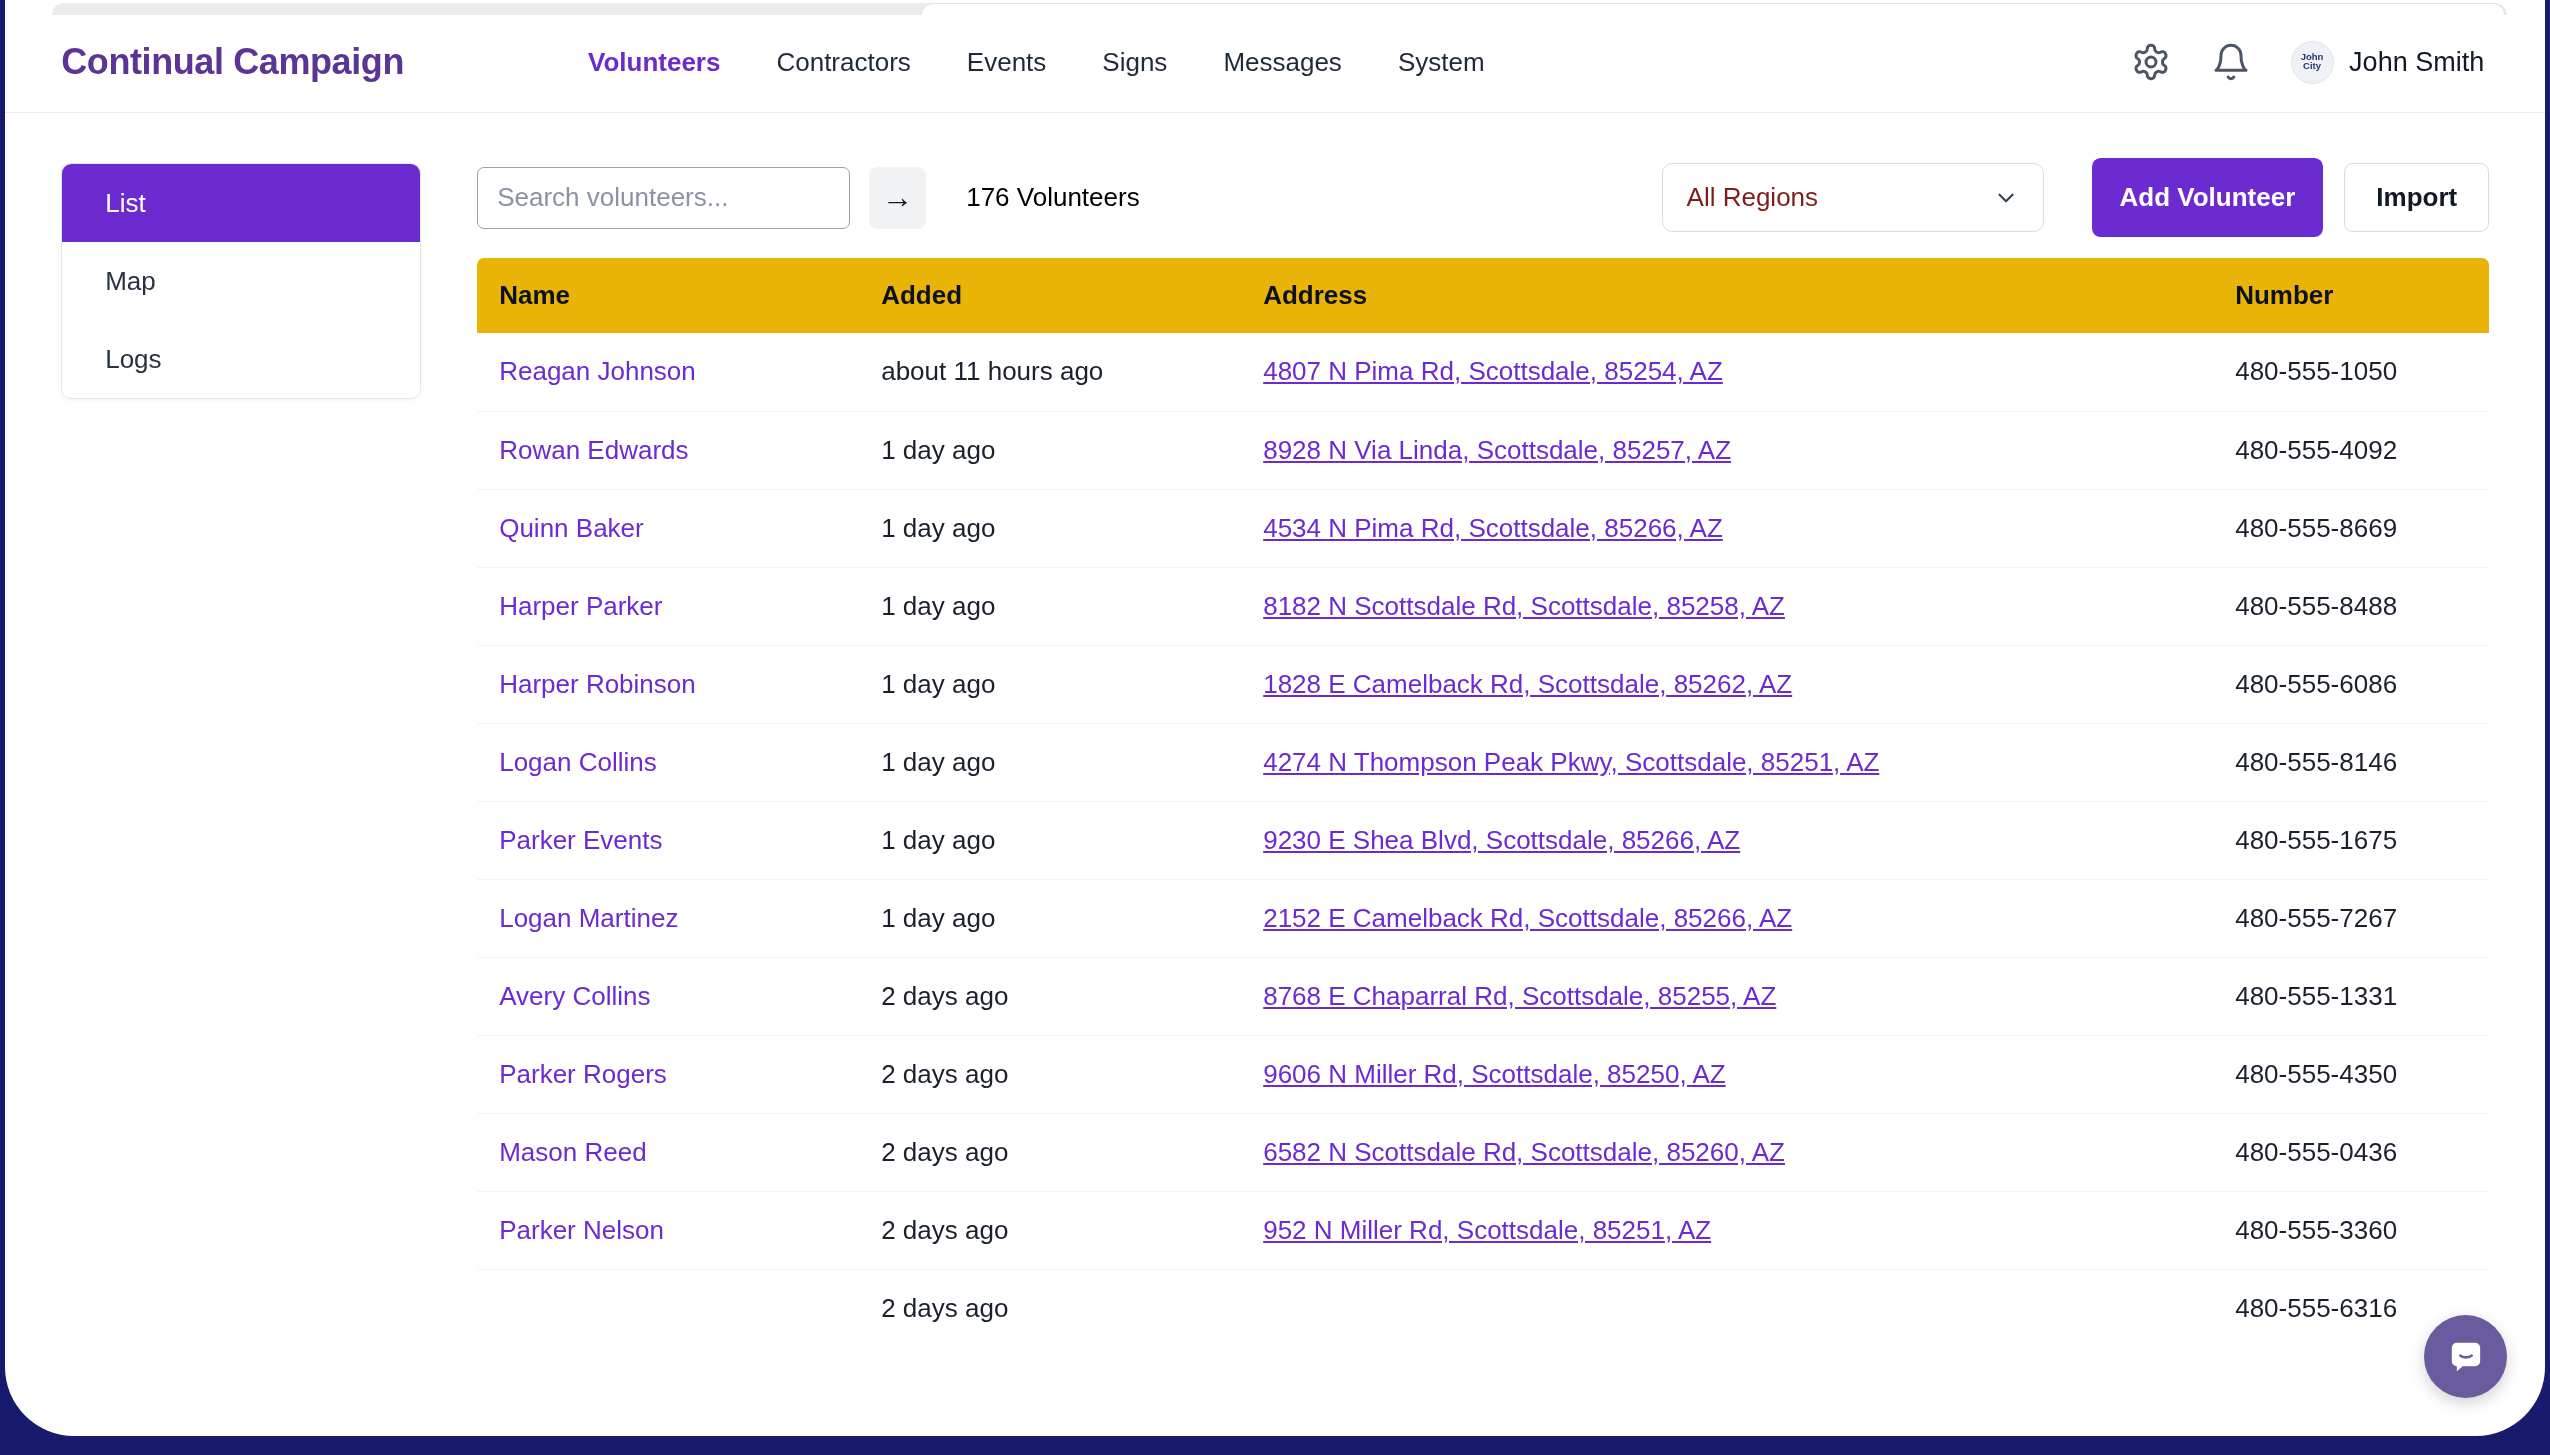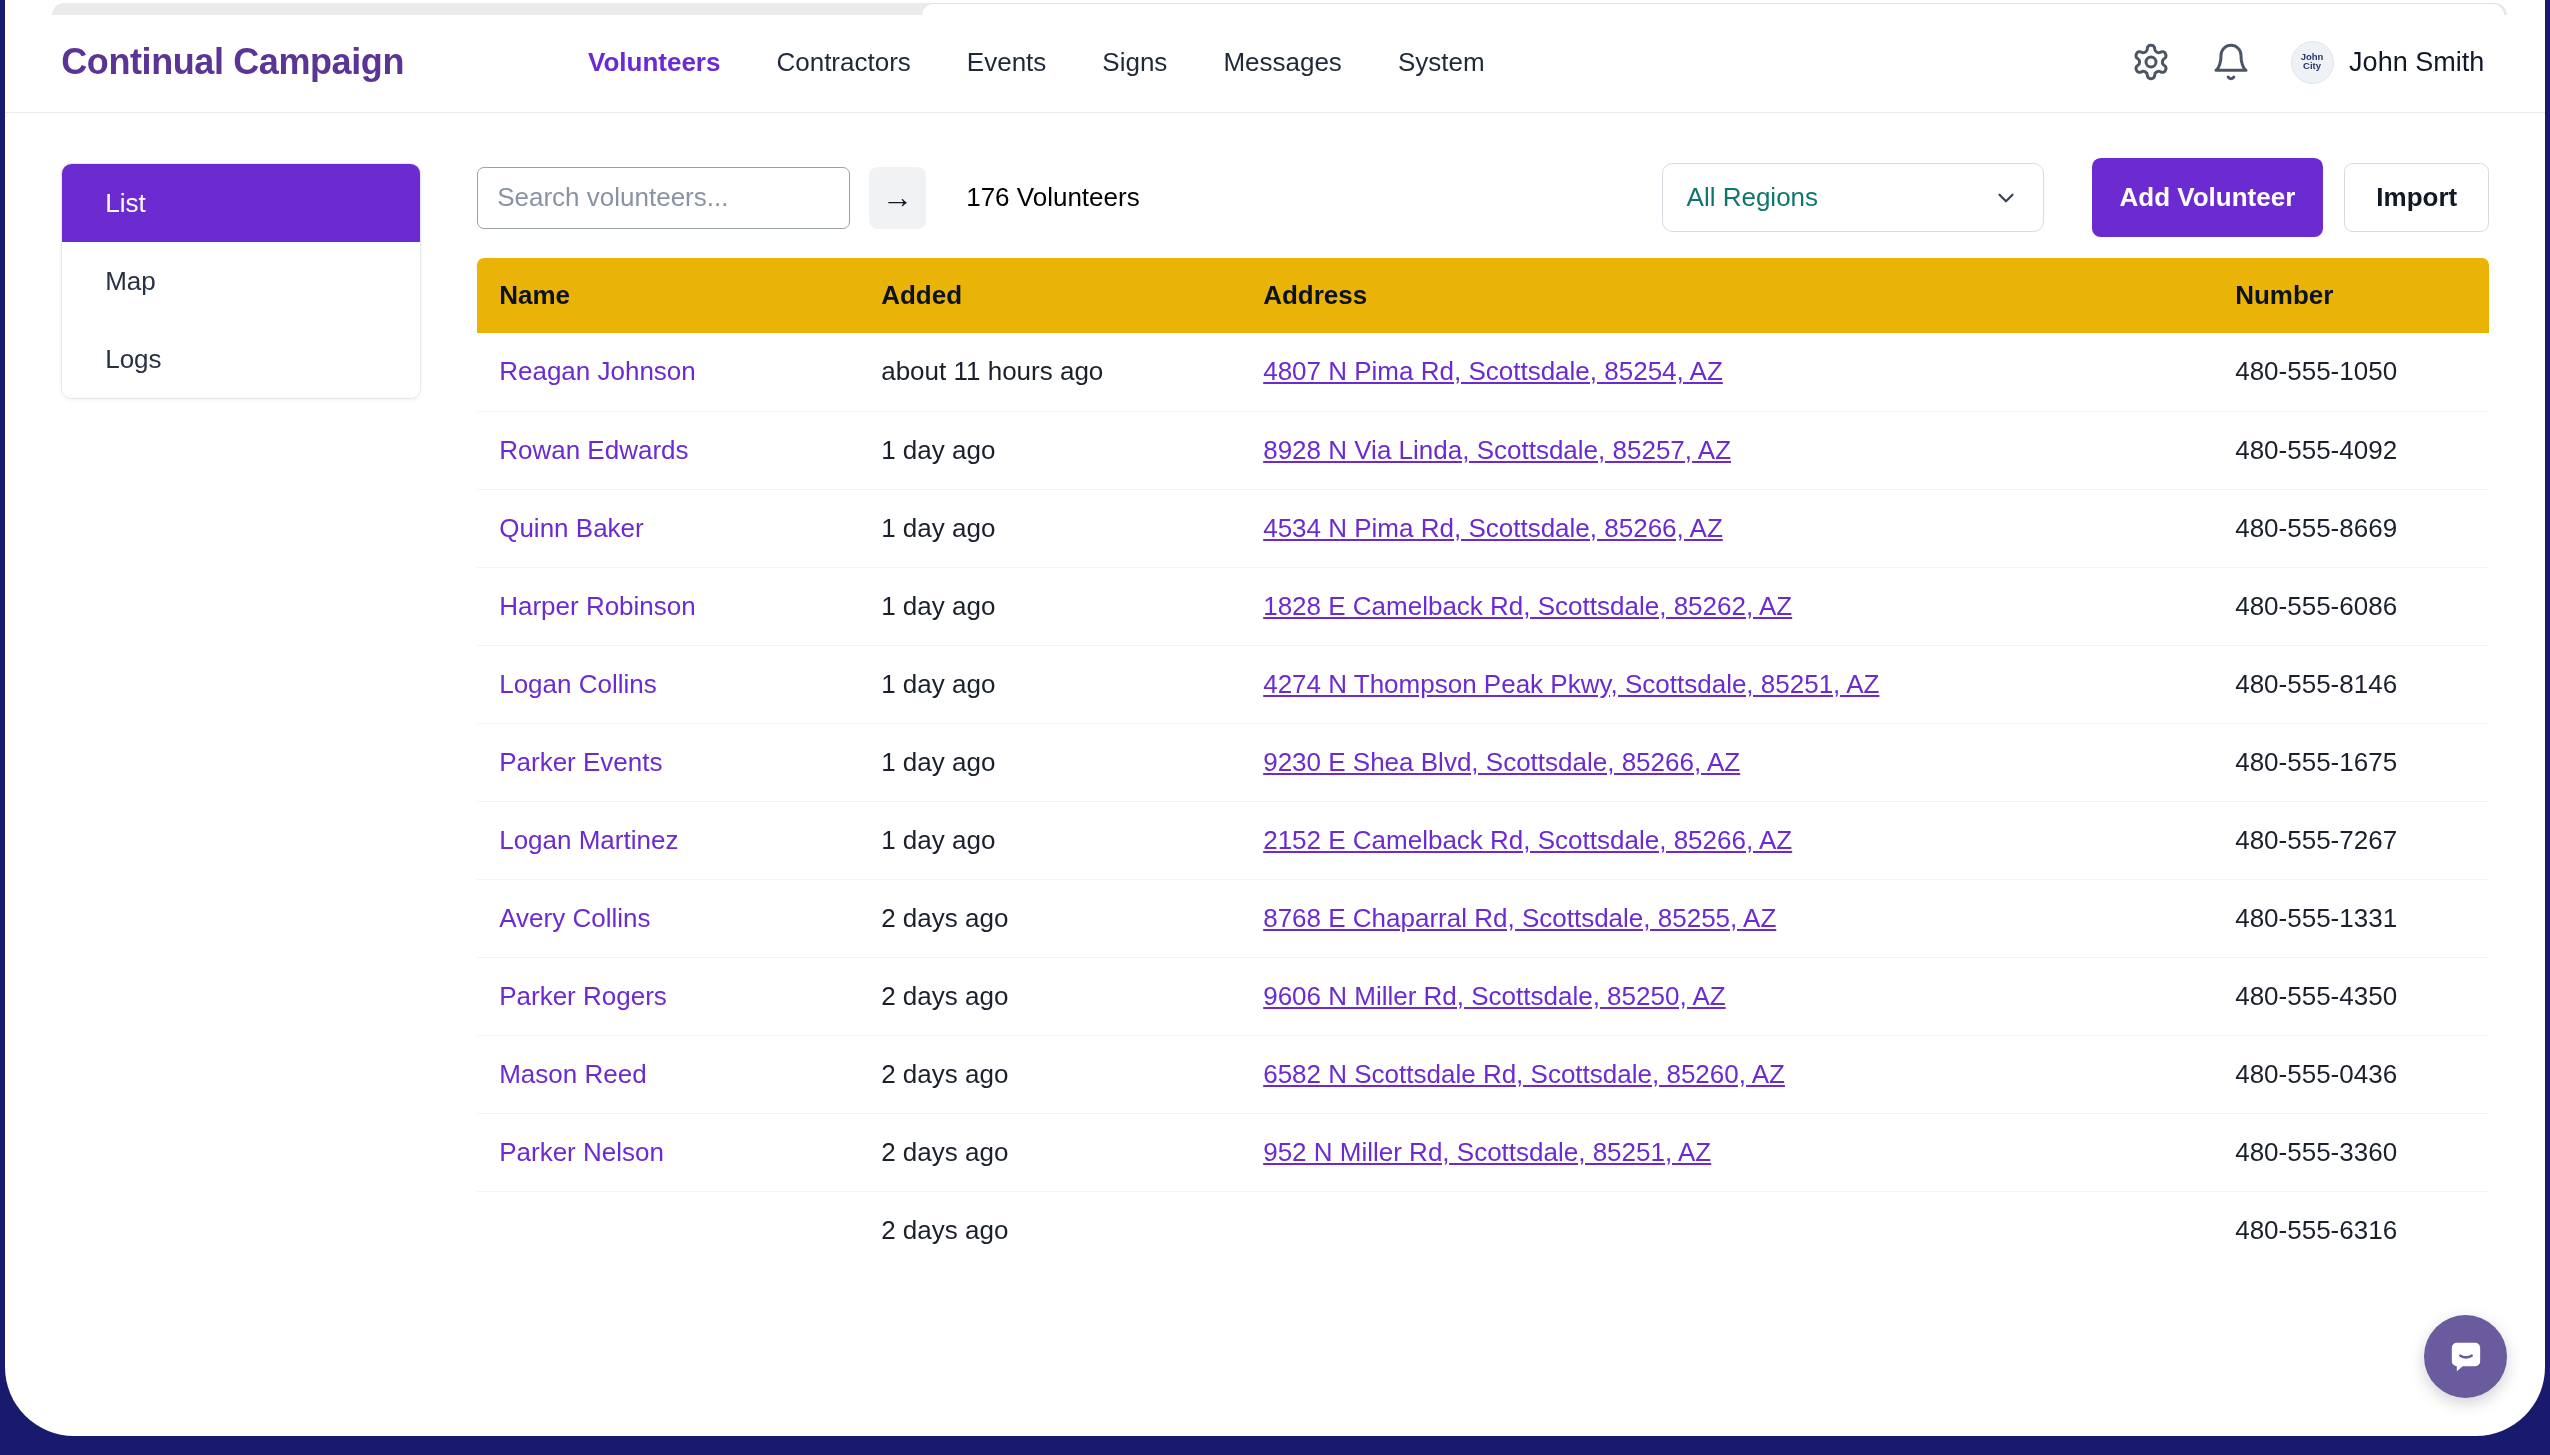--- a/index.html
+++ b/index.html
@@ -85,21 +85,21 @@
     width: 57px; height: 62px; margin-left: 19px;
     background: #f1f2f4; border: none; border-radius: 8.7px;
     font-size: 31px; color: #111827; cursor: pointer;
   }
   .count { margin-left: 40px; font-size: 26px; color: #000000; text-align: right; }
   .region-select {
     margin-left: auto;
     width: 382px; height: 69px;
     border: 1.7px solid #d6dae1; border-radius: 10.4px;
     display: flex; align-items: center; justify-content: space-between;
-    padding: 0 24px; font-size: 26px; color: #0f766e; cursor: pointer;
+    padding: 0 24px; font-size: 26px; color: #7f1d1d; cursor: pointer;
     background: #fff;
   }
   .region-select svg { width: 26px; height: 26px; color: #374151; }
   .btn-primary {
     margin-left: 48px; height: 79px; padding: 0 28px;
     background: #6c2bd1; color: #fff; border: none; border-radius: 8.7px;
     font-size: 26px; font-weight: 700; cursor: pointer;
     font-family: "Liberation Sans", sans-serif;
   }
   .btn-secondary {
@@ -237,20 +237,26 @@
     <td>480-555-4092</td>
   </tr>
 
   <tr>
     <td><a class="name-link">Quinn Baker</a></td>
     <td>1 day ago</td>
     <td><a class="addr-link">4534 N Pima Rd, Scottsdale, 85266, AZ</a></td>
     <td>480-555-8669</td>
   </tr>
 
+  <tr>
+    <td><a class="name-link">Harper Parker</a></td>
+    <td>1 day ago</td>
+    <td><a class="addr-link">8182 N Scottsdale Rd, Scottsdale, 85258, AZ</a></td>
+    <td>480-555-8488</td>
+  </tr>
 
   <tr>
     <td><a class="name-link">Harper Robinson</a></td>
     <td>1 day ago</td>
     <td><a class="addr-link">1828 E Camelback Rd, Scottsdale, 85262, AZ</a></td>
     <td>480-555-6086</td>
   </tr>
 
   <tr>
     <td><a class="name-link">Logan Collins</a></td>

